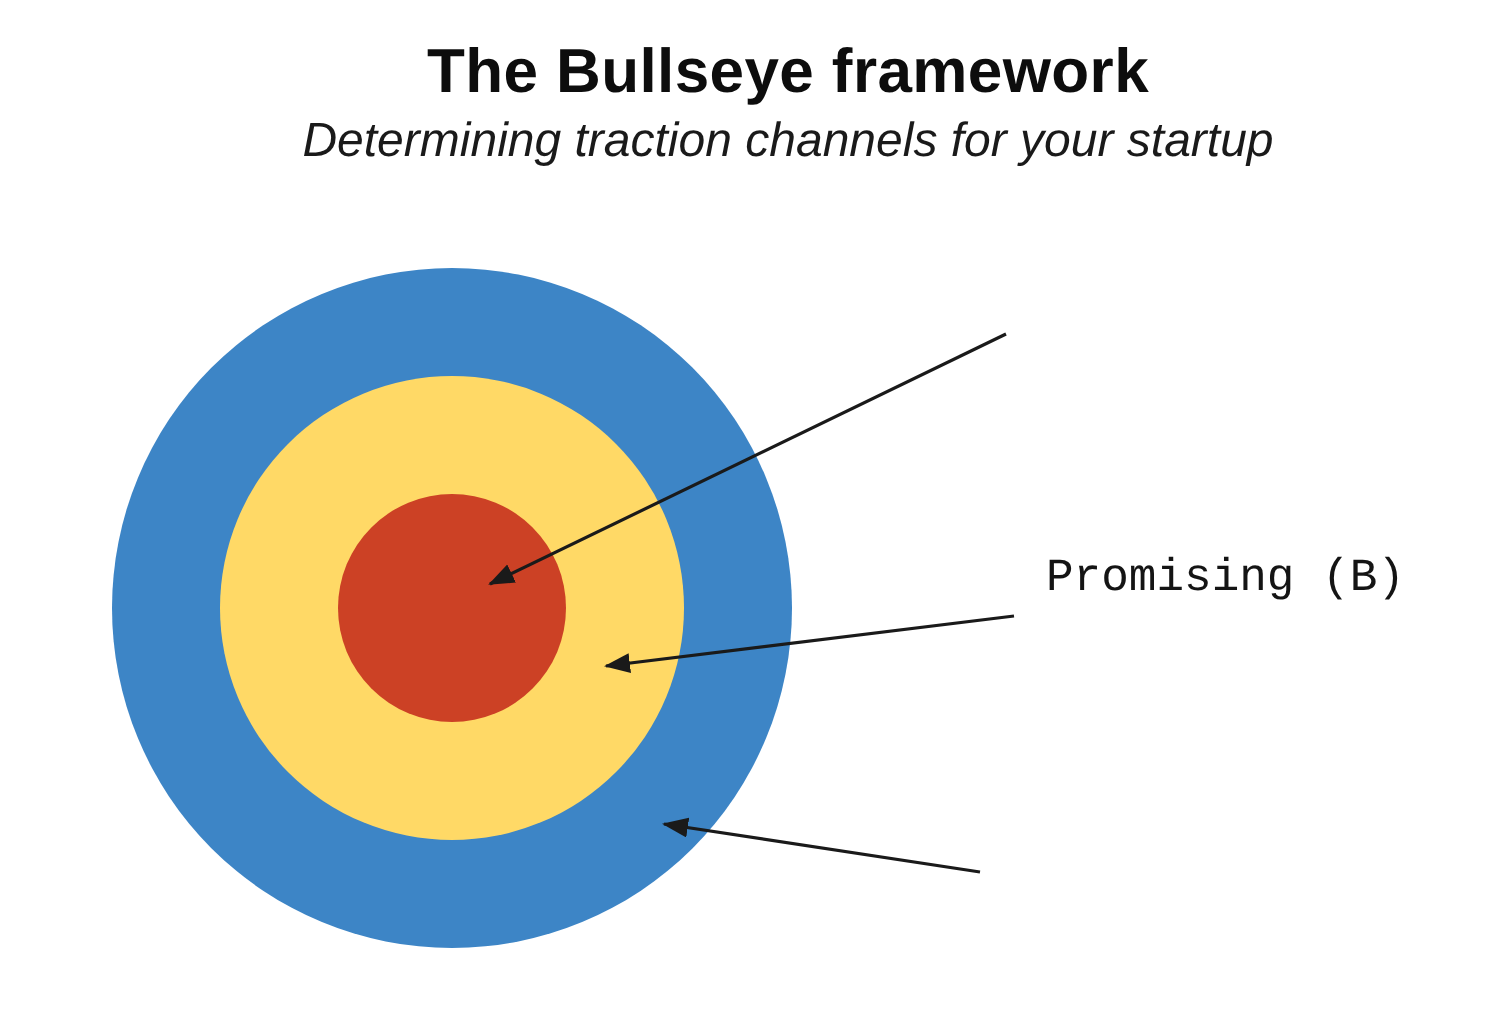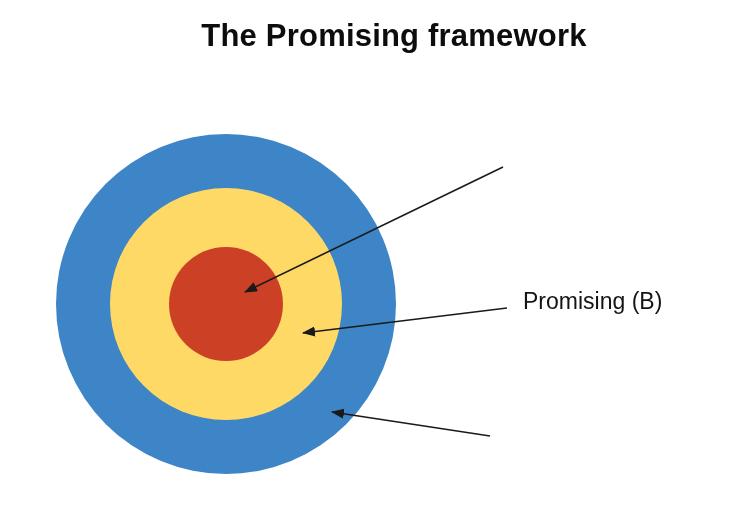--- a/index.html
+++ b/index.html
@@ -45,30 +45,31 @@
     top: 0;
   }
   .callout-label {
     position: absolute;
     font-size: 23px;
     line-height: 27px;
     color: #141414;
     white-space: nowrap;
   }
   .label-a { left: 523px; top: 146px; }
-  .label-b { left: 523px; top: 288px; }
+  .label-b { left: 523px; top: 276px; font-family: Liberation Mono, monospace; }
   .label-c { left: 523px; top: 431px; }
 </style>
 </head>
 <body>
 
 <div class="page">
 
   <div class="header">
-    <h1 class="title">The Promising framework</h1>
+    <h1 class="title">The Bullseye framework</h1>
+    <h2 class="subtitle">Determining traction channels for your startup</h2>
   </div>
 
   <svg class="diagram-svg" width="744" height="516" viewBox="0 0 744 516">
     <defs>
       <marker id="arrowhead" markerUnits="userSpaceOnUse" markerWidth="14" markerHeight="11" refX="12" refY="5" orient="auto">
         <path d="M0,0 L13,5 L0,10 Z" fill="#1a1a1a"></path>
       </marker>
     </defs>
 
     <circle cx="226" cy="304" r="170" fill="#3D85C6"></circle>

